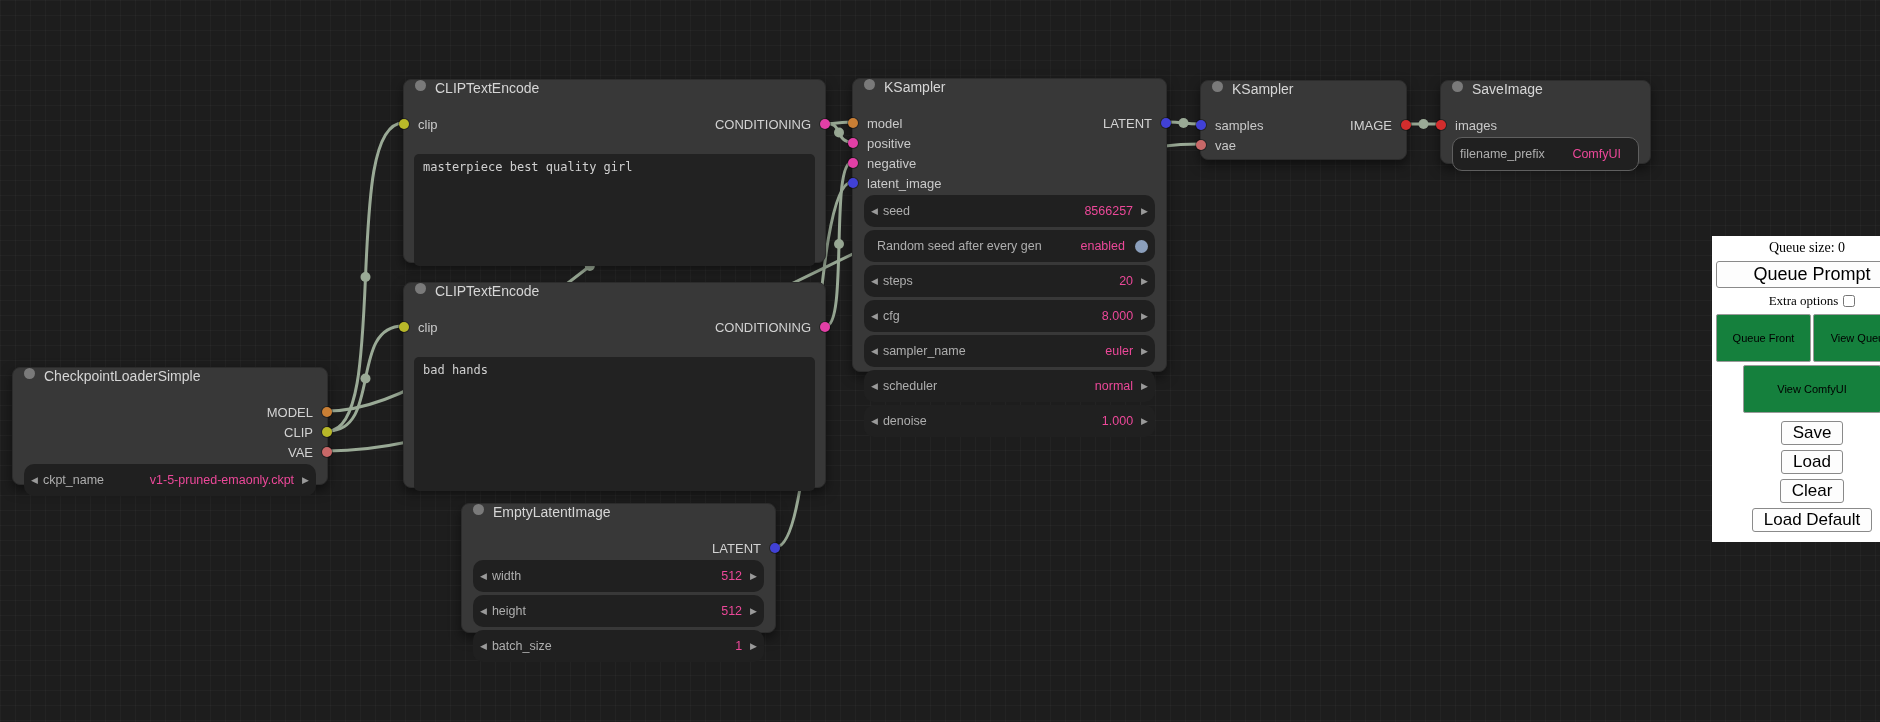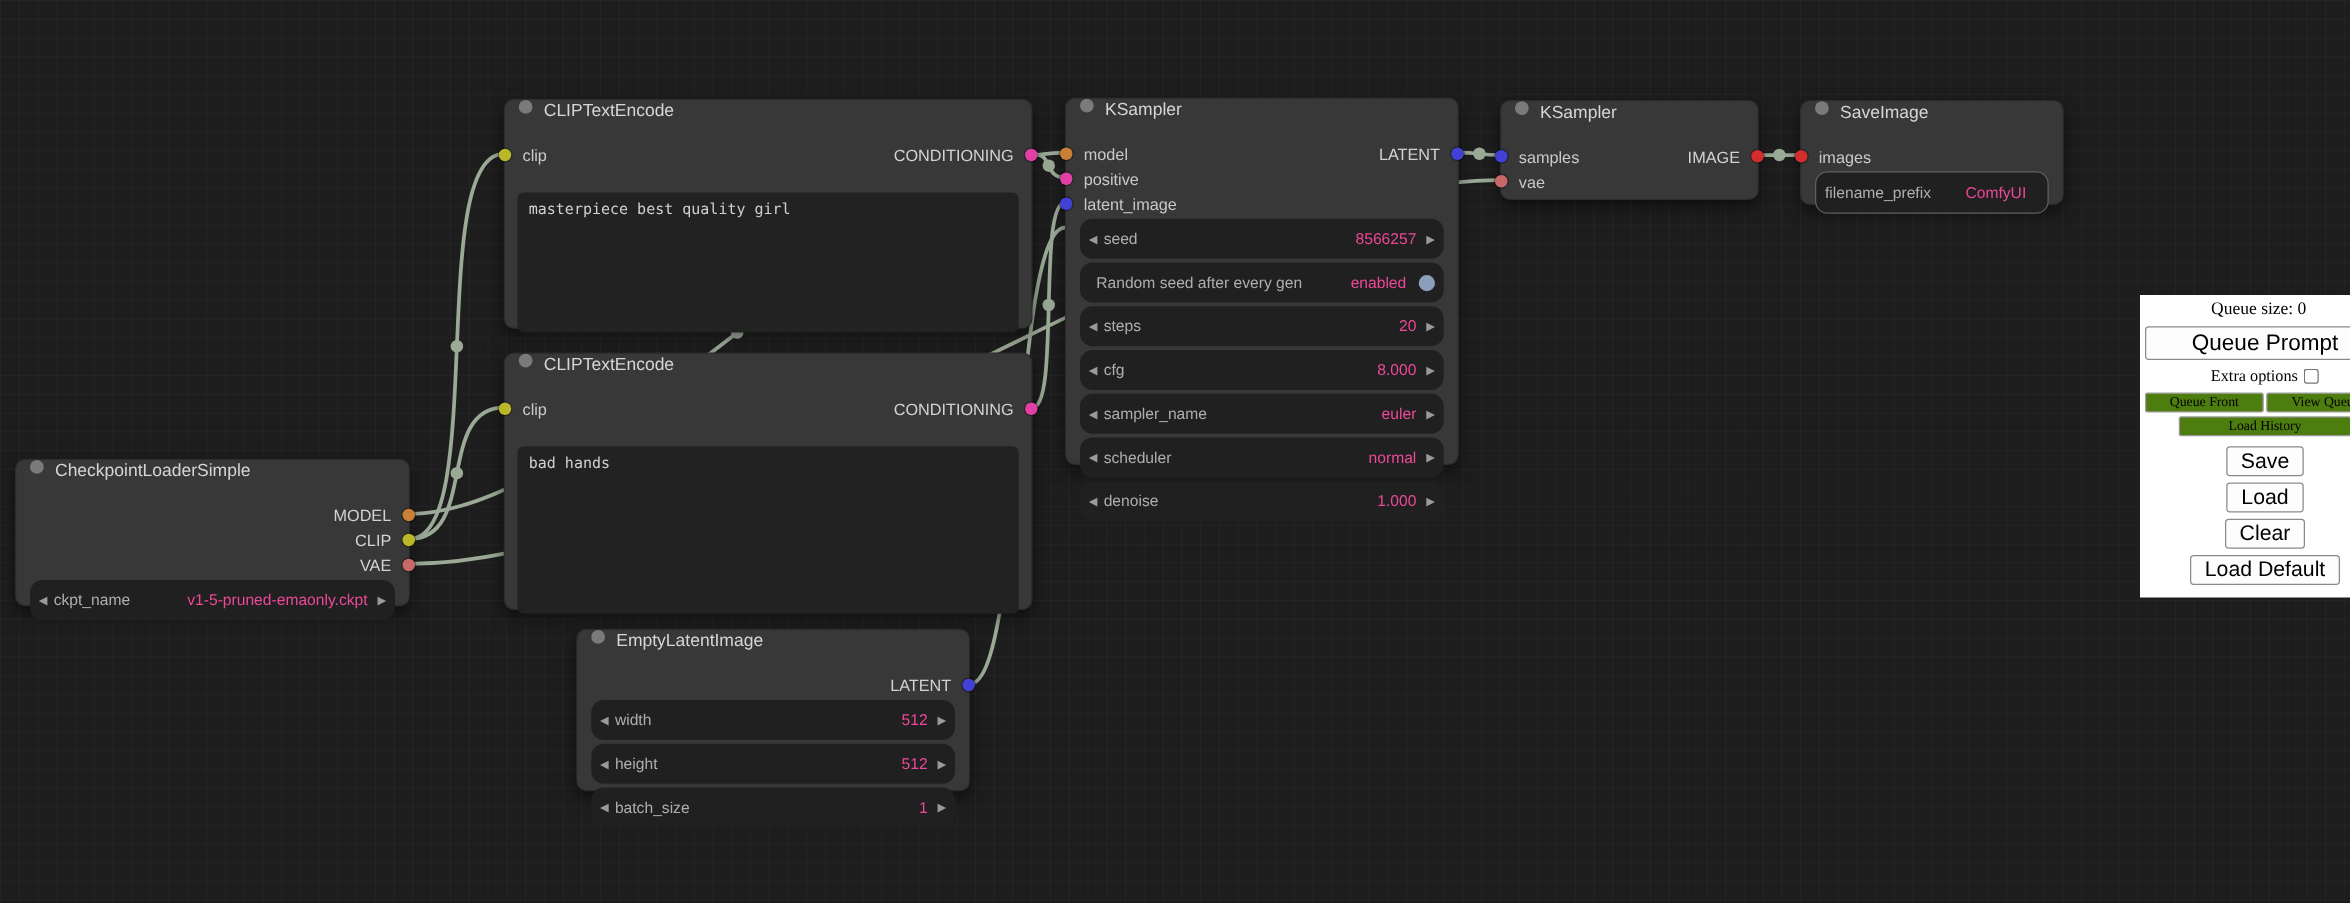--- a/index.html
+++ b/index.html
@@ -54,22 +54,22 @@
                  padding:2px 10px 3px 0; }
   .gear { position:absolute; right:-1px; top:0; color:#5b9bd5; font-size:14px; cursor:pointer; }
   .queue-prompt { display:block; width:100%; font-size:18px; padding:2px 0; margin:2px 0 5px;
                   background:#fdfdfd; border:1px solid #8a8a8a; border-radius:3px;
                   font-family:"Liberation Sans", sans-serif; cursor:pointer; }
   .extra { font-family:"Liberation Serif", serif; font-size:13px; margin:1px 0 5px;
            display:flex; align-items:center; justify-content:center; gap:5px; }
   .extra input { width:12px; height:12px; }
   .qrow { display:flex; gap:2px; margin-bottom:3px; }
   .qrow .sbtn { flex:1; }
-  .sbtn { font-size:11px; padding:1px 4px; background:#4d7c0f; border:1px solid #9a9a9a;
-          border-radius:2px; font-family:Liberation Serif, serif; cursor:pointer; }
+  .sbtn { font-size:11px; padding:17px 4px; background:#15803d; border:1px solid #9a9a9a;
+          border-radius:2px; font-family:Liberation Sans, sans-serif; cursor:pointer; }
   .vh { display:block; width:72%; margin:0 auto 8px; }
   .bigbtn { display:block; margin:5px auto 0; font-size:17px; padding:1px 11px;
             background:#fdfdfd; border:1px solid #8a8a8a; border-radius:3px;
             font-family:"Liberation Sans", sans-serif; cursor:pointer; }
 </style>
 </head>
 <body>
 
 <div class="canvas">
 
@@ -217,20 +217,26 @@
         <i class="dot out" style="background: rgb(65, 65, 214);"></i>
       </div>
       <div class="slot-row">
         <span class="slot-in">
           <i class="dot in" style="background: rgb(226, 63, 166);"></i>
           <span>positive</span>
         </span>
       </div>
       <div class="slot-row">
         <span class="slot-in">
+          <i class="dot in" style="background: rgb(226, 63, 166);"></i>
+          <span>negative</span>
+        </span>
+      </div>
+      <div class="slot-row">
+        <span class="slot-in">
           <i class="dot in" style="background: rgb(65, 65, 214);"></i>
           <span>latent_image</span>
         </span>
       </div>
       <div class="widget">
         <span class="warr">◀</span>
         <span class="wlbl">seed</span>
         <span class="wval">8566257</span>
         <span class="warr">▶</span>
       </div>
@@ -323,20 +329,20 @@
     </div>
     <button class="queue-prompt">Queue Prompt</button>
     <div class="extra">
       <span>Extra options</span>
       <input type="checkbox" style="">
     </div>
     <div class="qrow">
       <button class="sbtn">Queue Front</button>
       <button class="sbtn">View Queue</button>
     </div>
-    <button class="sbtn vh">Load History</button>
+    <button class="sbtn vh">View ComfyUI</button>
     <button class="bigbtn">Save</button>
     <button class="bigbtn">Load</button>
     <button class="bigbtn">Clear</button>
     <button class="bigbtn">Load Default</button>
   </div>
 
 </div>
 
 </body></html>

